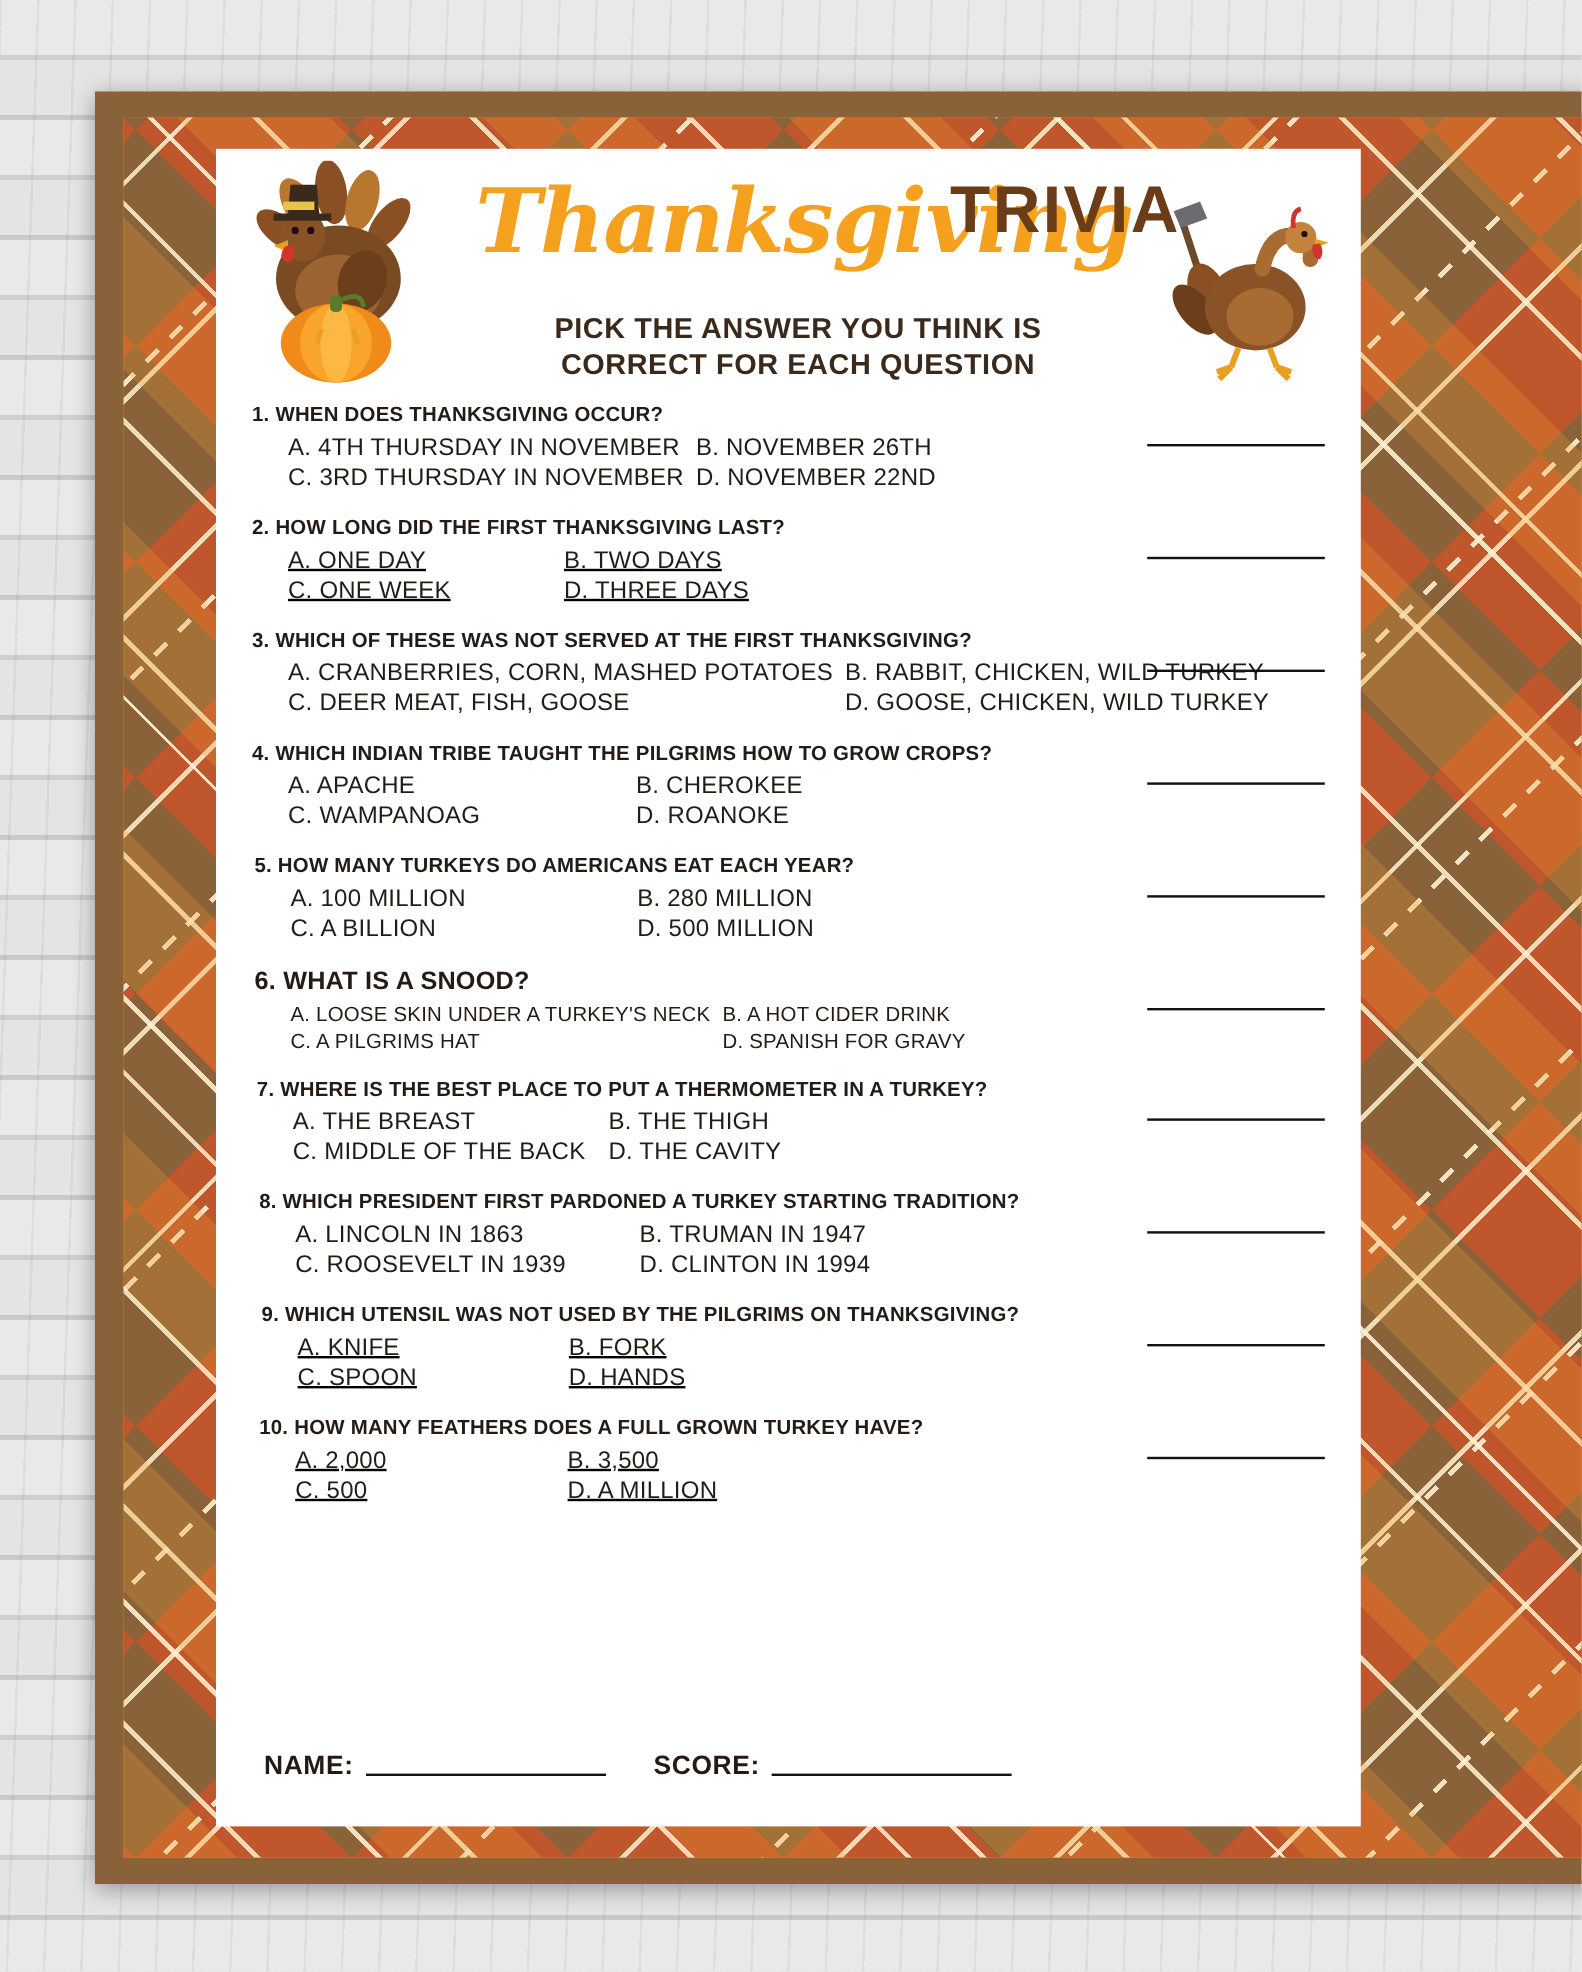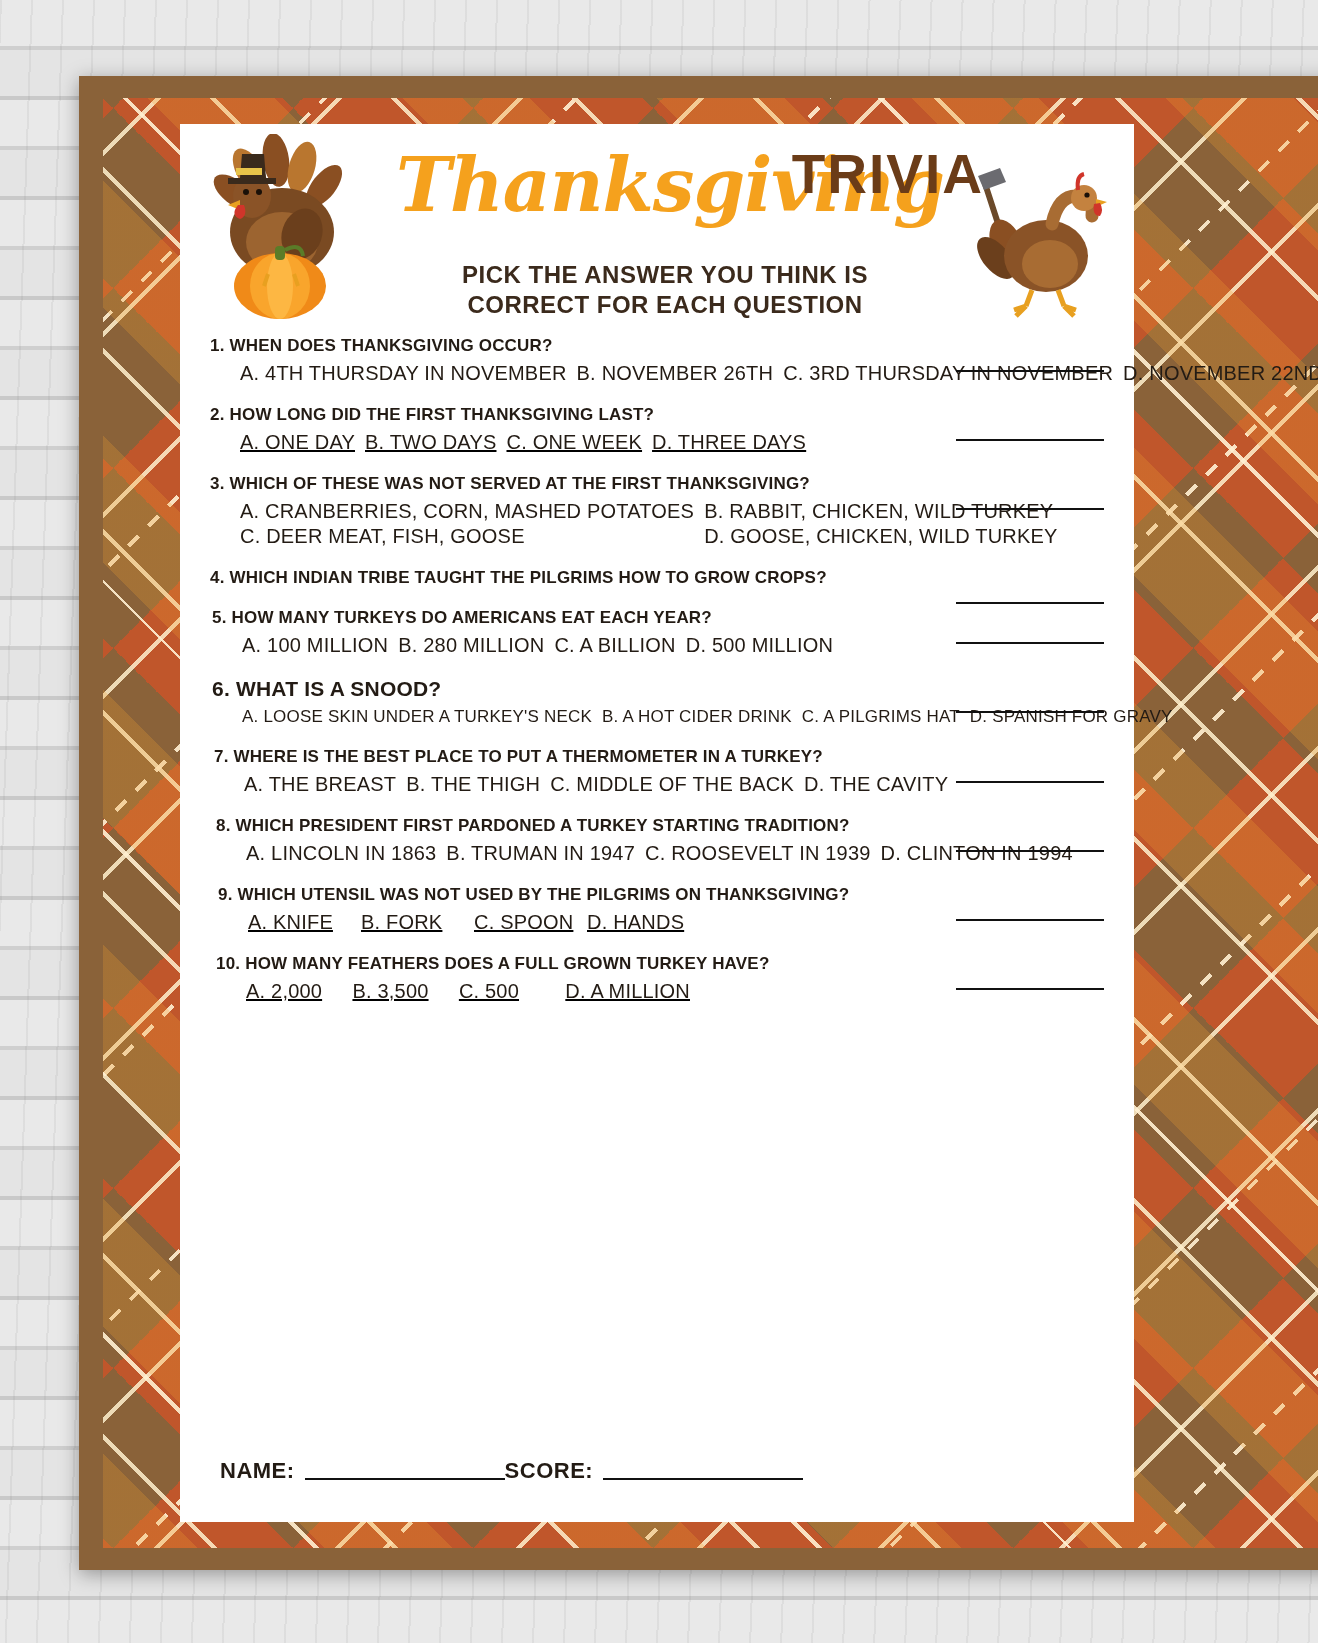--- a/index.html
+++ b/index.html
@@ -188,21 +188,21 @@
   }
   .qtext {
     font-size: 17px;
     font-weight: bold;
     color: #231b14;
     letter-spacing: 0.2px;
     margin-bottom: 6px;
   }
   .answers {
     display: grid;
-    grid-template-columns: 1fr 1fr 1fr 1fr;
+    grid-template-columns: 1fr 1fr;
     column-gap: 10px;
     row-gap: 2px;
     padding-left: 30px;
     padding-right: 230px;
   }
   .ans {
     font-size: 20px;
     color: #231b14;
     letter-spacing: 0.2px;
     white-space: nowrap;
@@ -229,20 +229,21 @@
   .narrow3 .answers { padding-right: 300px; }
 
   
   .footer {
     position: absolute;
     left: 0; right: 0;
     bottom: 38px;
     padding: 0 40px;
     display: flex;
     align-items: flex-end;
+    gap: 40px;
   }
   .foot-item {
     display: flex;
     align-items: flex-end;
     font-size: 22px;
     font-weight: bold;
     color: #231b14;
     letter-spacing: 0.5px;
   }
   .foot-rule {
@@ -368,20 +369,26 @@
           <div class="ans">A. CRANBERRIES, CORN, MASHED POTATOES</div>
           <div class="ans">B. RABBIT, CHICKEN, WILD TURKEY</div>
           <div class="ans">C. DEER MEAT, FISH, GOOSE</div>
           <div class="ans">D. GOOSE, CHICKEN, WILD TURKEY</div>
         </div>
         <div class="blank-line"></div>
       </div>
 
       <div class="qblock q-indent-1 narrow3">
         <div class="qtext">4. WHICH INDIAN TRIBE TAUGHT THE PILGRIMS HOW TO GROW CROPS?</div>
+        <div class="answers">
+          <div class="ans">A. APACHE</div>
+          <div class="ans">B. CHEROKEE</div>
+          <div class="ans">C. WAMPANOAG</div>
+          <div class="ans">D. ROANOKE</div>
+        </div>
         <div class="blank-line"></div>
       </div>
 
       <div class="qblock q-indent-2 narrow3">
         <div class="qtext">5. HOW MANY TURKEYS DO AMERICANS EAT EACH YEAR?</div>
         <div class="answers">
           <div class="ans">A. 100 MILLION</div>
           <div class="ans">B. 280 MILLION</div>
           <div class="ans">C. A BILLION</div>
           <div class="ans">D. 500 MILLION</div>

